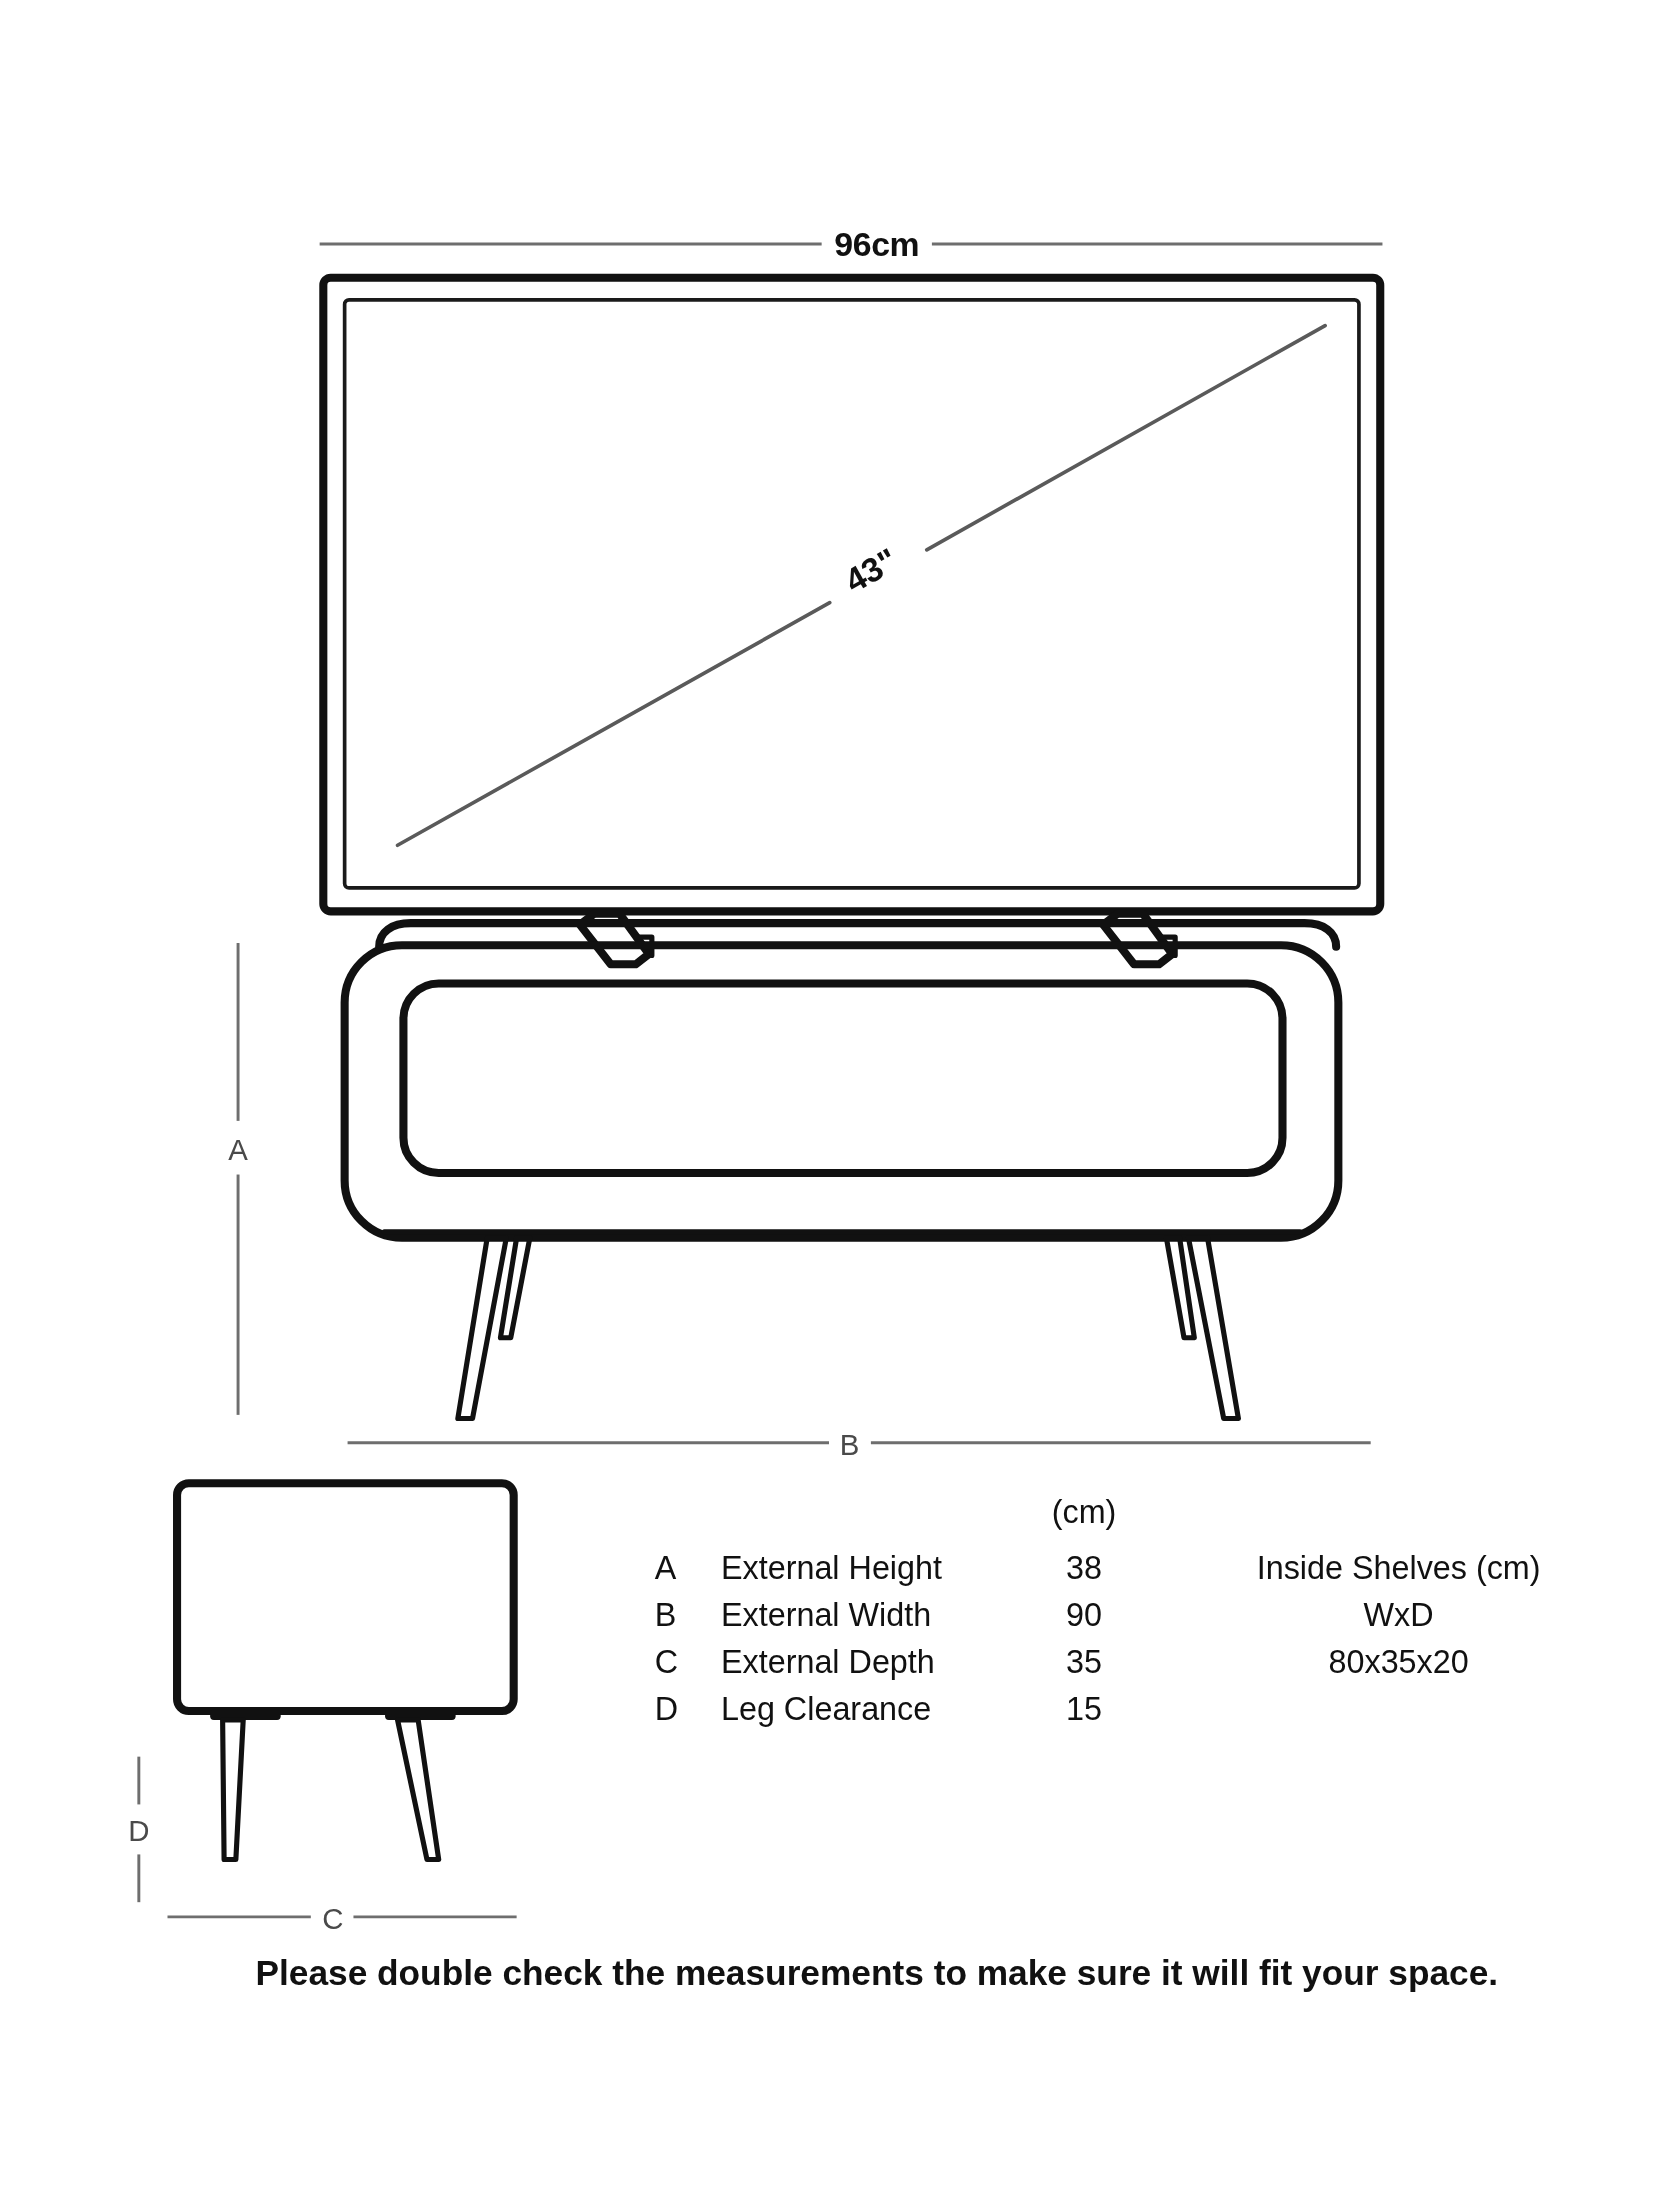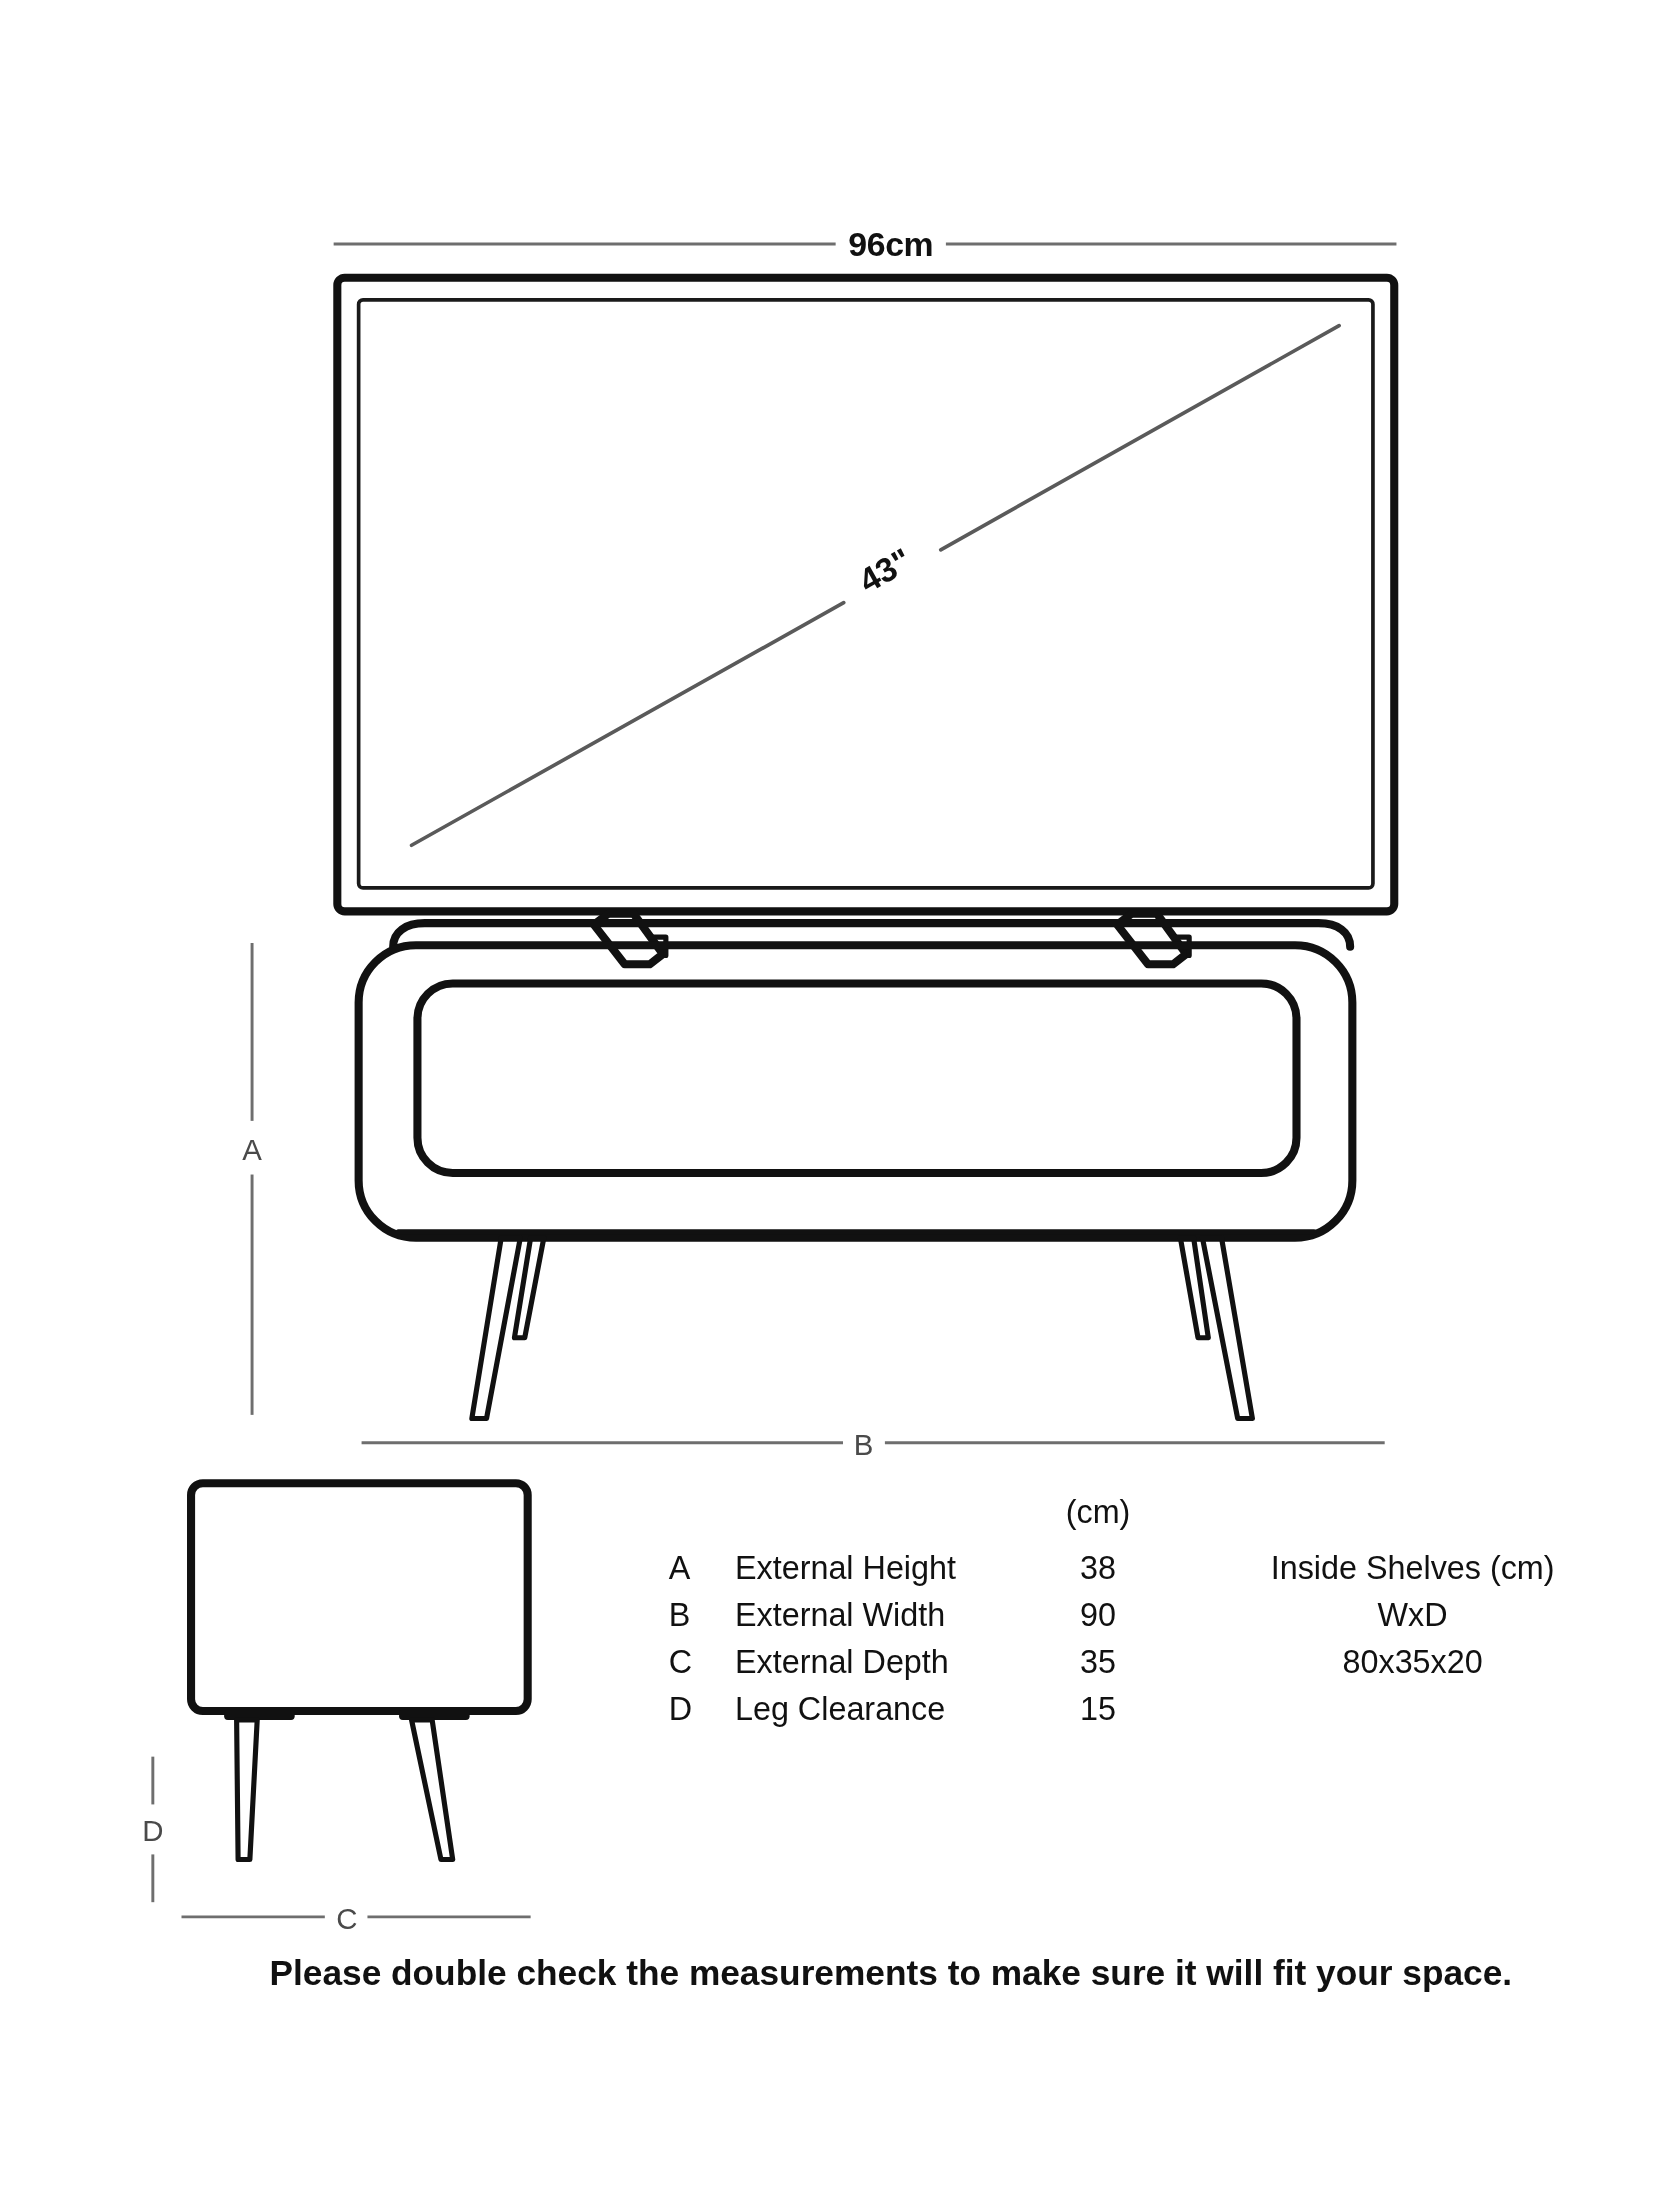--- a/index.html
+++ b/index.html
@@ -12,21 +12,21 @@
     width: 1654px;
     height: 2205px;
     position: relative;
     font-family: "Liberation Sans", sans-serif;
     color: #1a1a1a;
     overflow: hidden;
   }
 
   #diagram-root {
     position: absolute;
-    left: 16px;
+    left: 2px;
     top: 0;
     width: 1602px;
     height: 2205px;
   }
 
   svg.sheet {
     position: absolute;
     left: 0;
     top: 0;
     width: 1654px;

